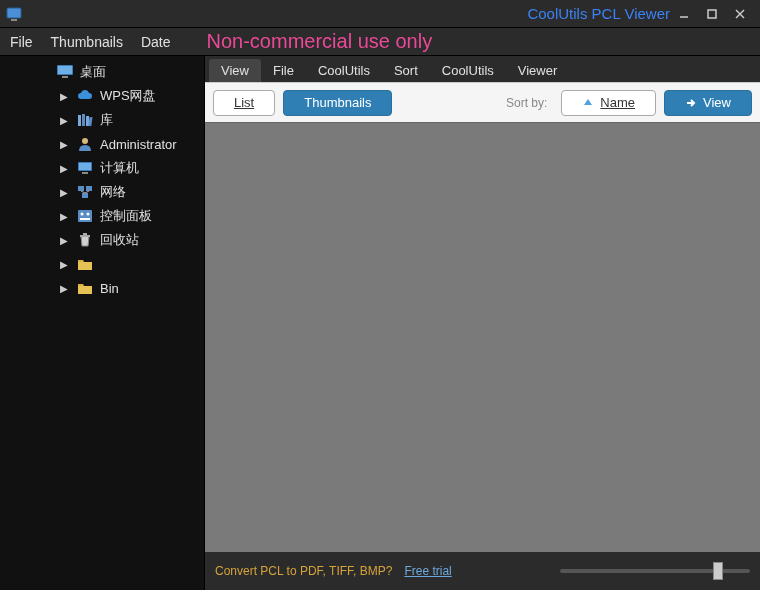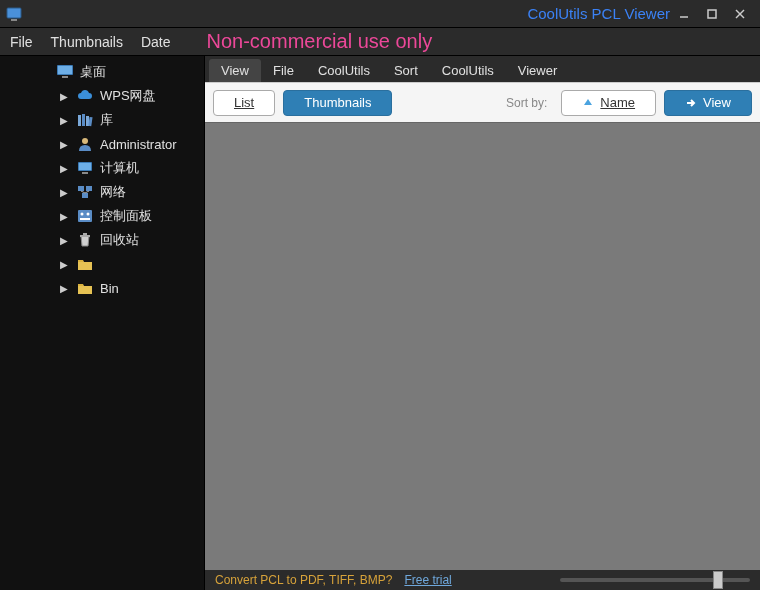--- a/index.html
+++ b/index.html
@@ -32,21 +32,21 @@
 .inner-tab.active { background: #444; }
 
 .toolbar { height: 40px; background: #f5f5f5; display: flex; align-items: center; padding: 0 8px; gap: 8px; border-top: 1px solid #ccc; }
 .btn { height: 26px; padding: 0 20px; border-radius: 4px; font-size: 13px; cursor: pointer; display: inline-flex; align-items: center; gap: 6px; border: 1px solid #aaa; }
 .btn-white { background: #fff; color: #333; text-decoration: underline; }
 .btn-blue { background: #2f7fb5; color: #fff; border-color: #2a6f9e; }
 .sort-label { color: #888; font-size: 12px; margin-left: auto; margin-right: 6px; }
 
 .viewport { flex: 1; background: #7a7a7a; border-top: 1px solid #666; }
 
-.statusbar { height: 20px; background: #2b2b2b; display: flex; align-items: center; padding: 0 10px; }
+.statusbar { height: 38px; background: #2b2b2b; display: flex; align-items: center; padding: 0 10px; }
 .status-text { color: #d6a23a; font-size: 12px; }
 .status-link { color: #6fa8dc; font-size: 12px; text-decoration: underline; cursor: pointer; margin-left: 12px; }
 .slider-wrap { margin-left: auto; width: 190px; display: flex; align-items: center; }
 .slider { width: 100%; }
 input[type=range] { -webkit-appearance: none; height: 4px; background: #555; border-radius: 2px; outline: none; }
 input[type=range]::-webkit-slider-thumb { -webkit-appearance: none; width: 10px; height: 18px; background: #ccc; border: 1px solid #888; cursor: pointer; }
 
 svg { display: block; }
 </style>
 </head>

